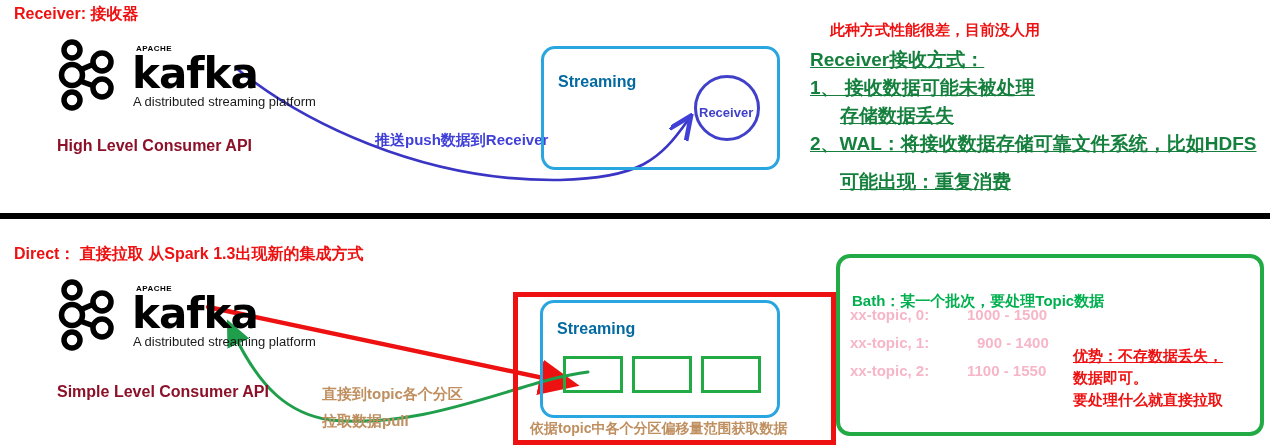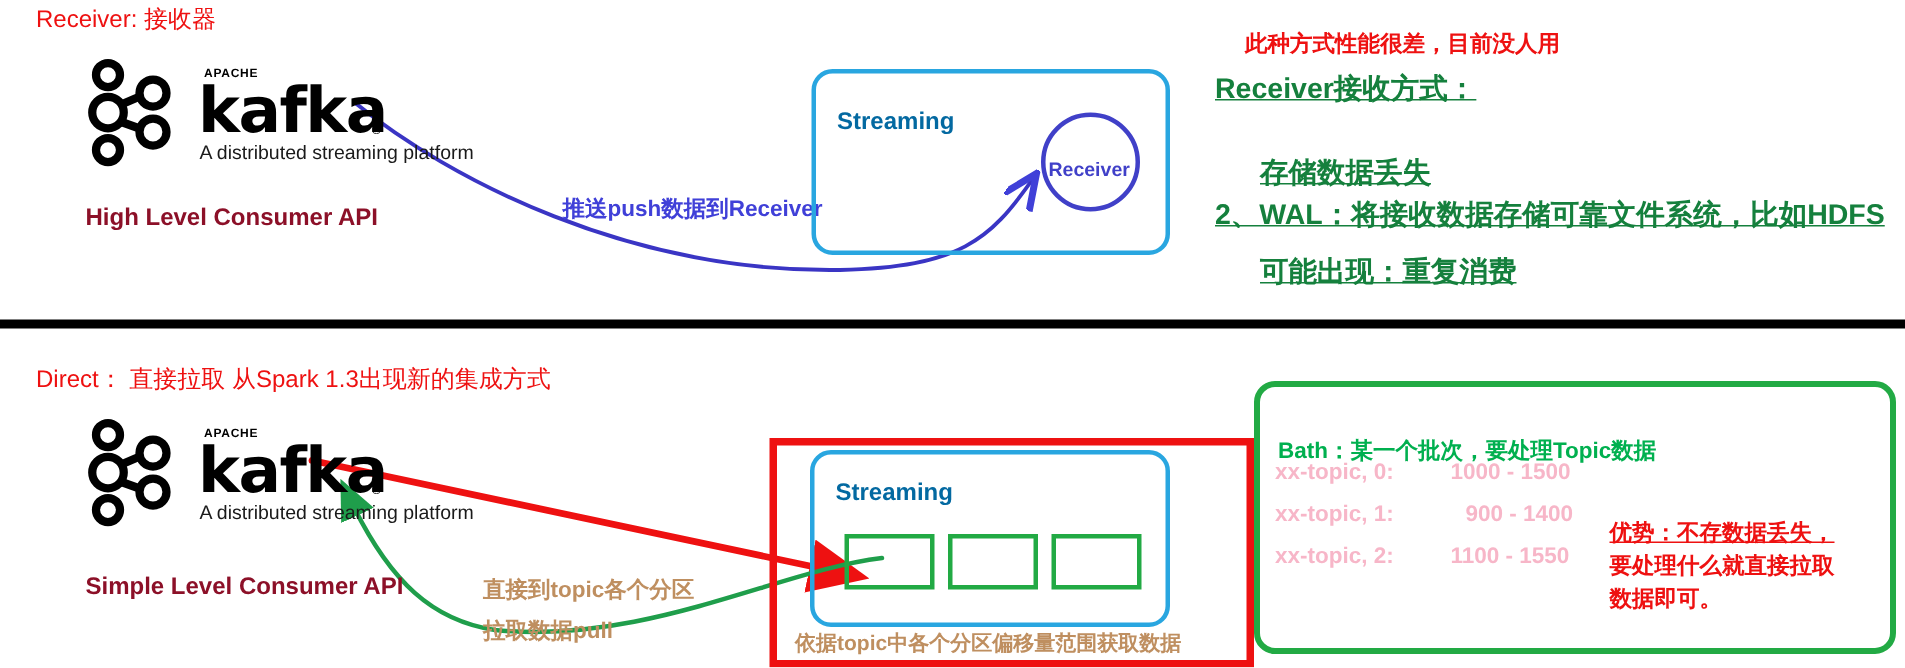--- a/index.html
+++ b/index.html
@@ -31,22 +31,21 @@
   
   .t {
     position: absolute;
     white-space: nowrap;
     font-weight: bold;
     line-height: 1.0;
   }
   .hdr-red {
     color: #ee1111;
     font-size: 16px;
-    font-weight: normal;
-    margin-left: 10px;
+    font-weight: bold;
   }
   .api-label {
     color: #8c1028;
     font-size: 16px;
     font-weight: bold;
   }
   .streaming-label {
     color: #0369a1;
     font-size: 16px;
     font-weight: bold;
@@ -226,20 +225,21 @@
   <div class="t arrow-label-blue" style="left:375px; top:132px;">推送push数据到Receiver</div>
 
   <div class="streaming-box" style="left:541px; top:46px; width:239px; height:124px;">
     <div class="t streaming-label" style="left:14px; top:25px;">Streaming</div>
   </div>
   <div class="receiver-circle" style="left:694px; top:75px; width:66px; height:66px;"></div>
   <div class="t receiver-label" style="left:699px; top:106px;">Receiver</div>
 
   <div class="t note-red" style="left:830px; top:22px;">此种方式性能很差，目前没人用</div>
   <div class="t note-blue" style="left:810px; top:50px;">Receiver接收方式：</div>
+  <div class="t note-blue" style="left:810px; top:78px;">1、 接收数据可能未被处理</div>
   <div class="t note-blue" style="left:840px; top:106px;">存储数据丢失</div>
   <div class="t note-blue" style="left:810px; top:134px;">2、WAL：将接收数据存储可靠文件系统，比如HDFS</div>
   <div class="t note-blue" style="left:840px; top:172px;">可能出现：重复消费</div>
 
   <div class="t hdr-red" style="left:14px; top:246px;">Direct： 直接拉取  从Spark 1.3出现新的集成方式</div>
 
   <div class="kafka-logo" style="left:58px; top:278px; width:260px; height:74px;">
     <svg width="70" height="74" viewBox="0 0 70 74" style="position:absolute;left:0;top:0;">
       <g fill="none" stroke="#000" stroke-width="5.5">
         <circle cx="14" cy="12" r="8"></circle>
@@ -282,17 +282,17 @@
   <div class="t note-pink" style="left:967px; top:307px;">1000 - 1500</div>
 
   <div class="t note-pink" style="left:850px; top:335px;">xx-topic, 1:</div>
   <div class="t note-pink" style="left:977px; top:335px;">900 - 1400</div>
 
   <div class="t note-pink" style="left:850px; top:363px;">xx-topic, 2:</div>
   <div class="t note-pink" style="left:967px; top:363px;">1100 - 1550</div>
 
   <div class="abs" style="left:1073px; top:345px; width:160px;">
     <div class="adv-red" style="position:static;text-decoration:underline;">优势：不存数据丢失，</div>
+    <div class="adv-red" style="position:static;">数据即可。</div>
     <div class="adv-red" style="position:static;">要处理什么就直接拉取</div>
-    <div class="adv-red" style="position:static;">数据即可。</div>
   </div>
 
 </div>
 
 </body></html>

